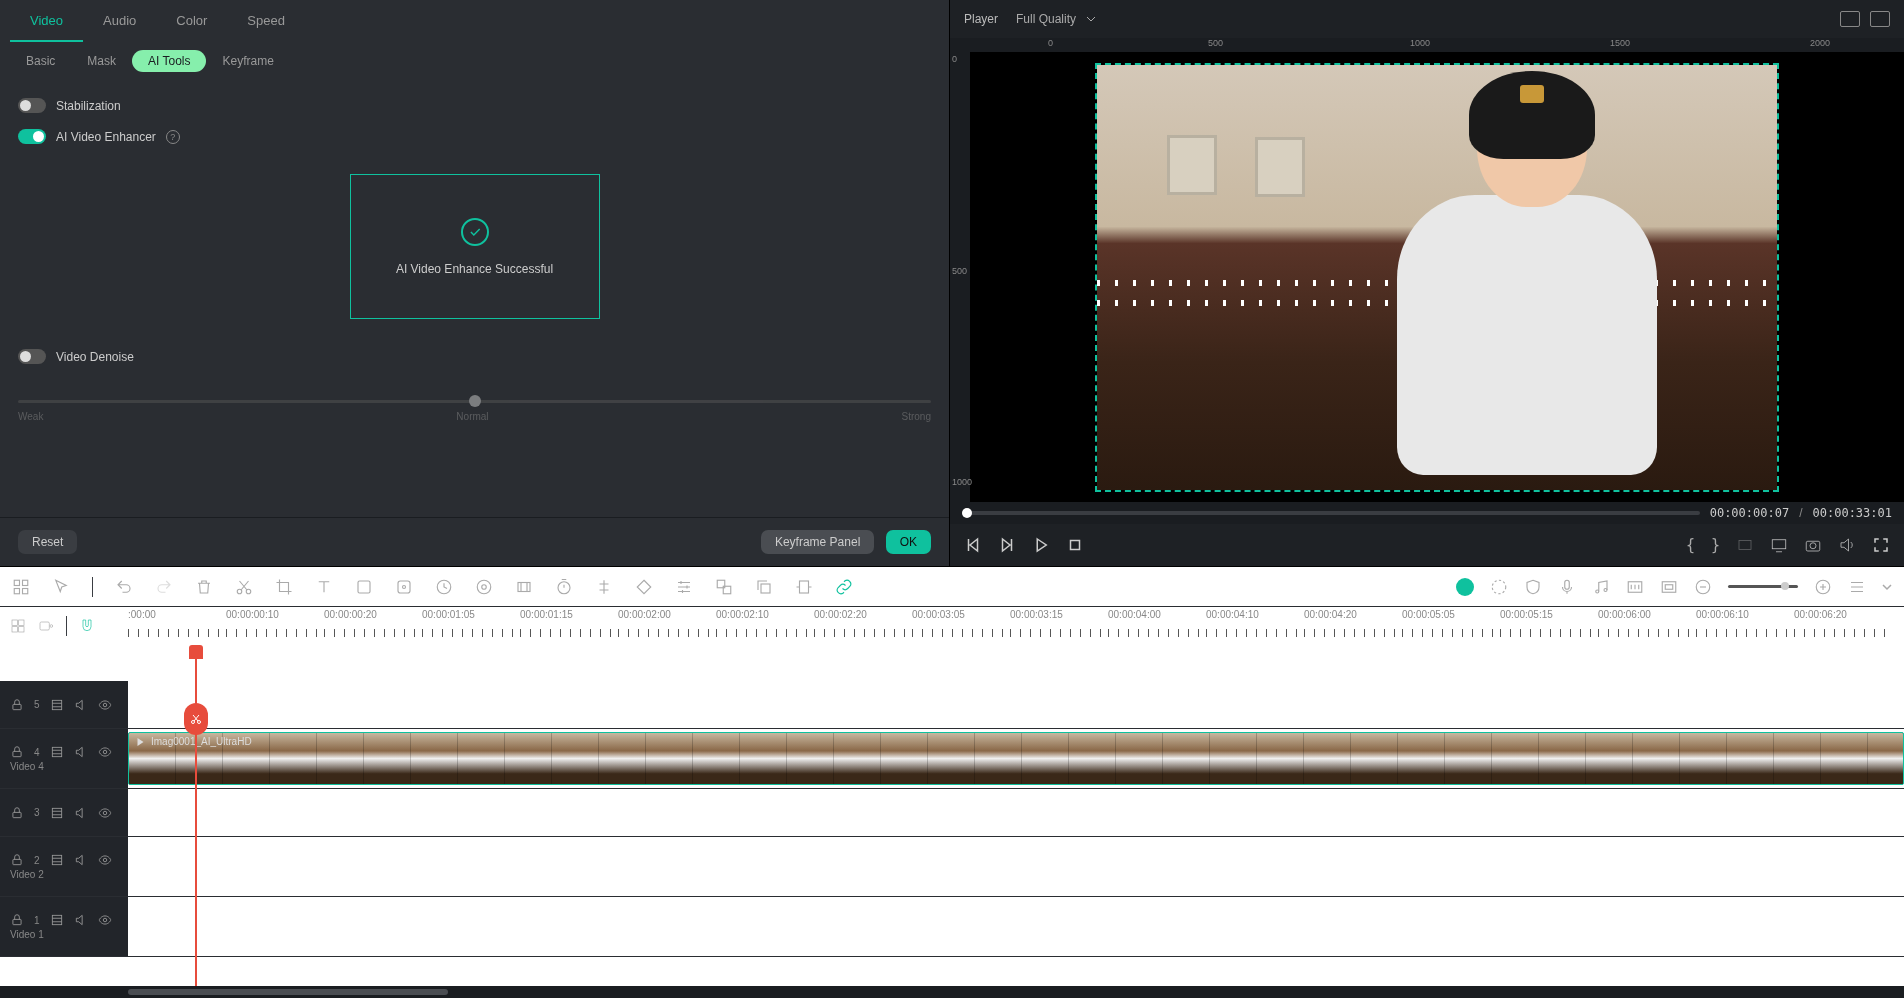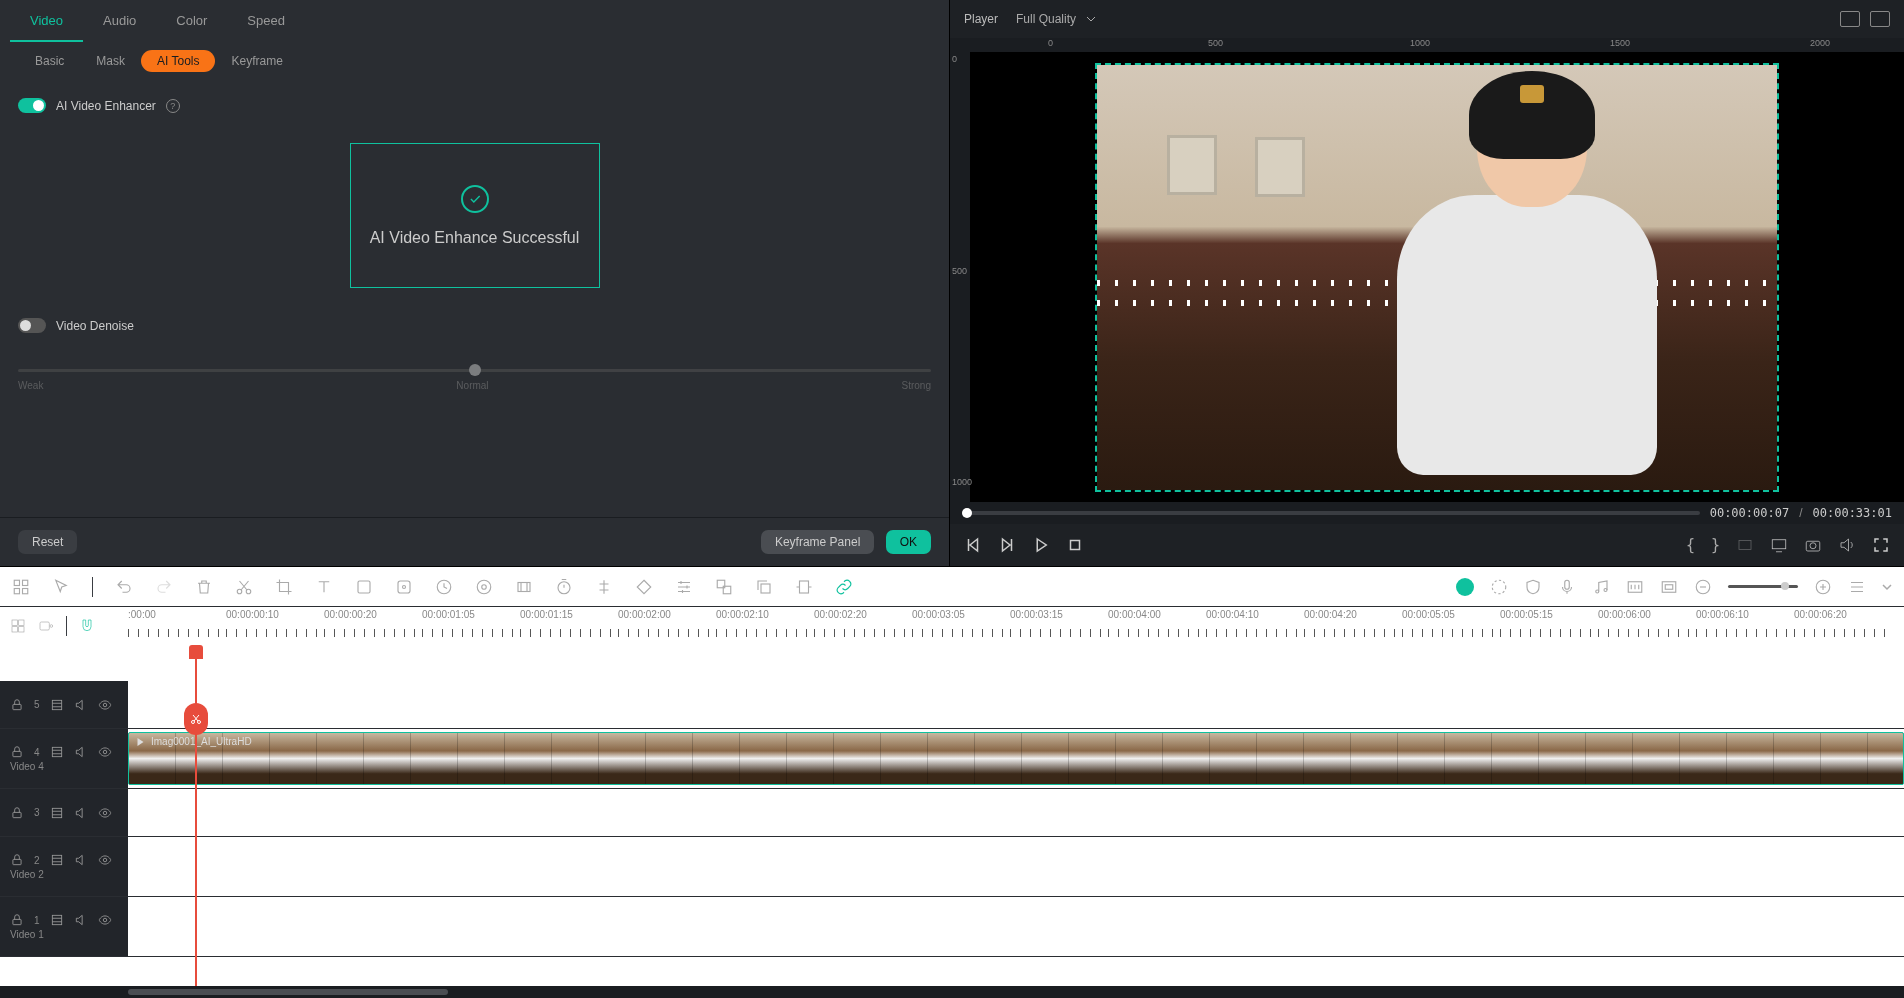--- a/index.html
+++ b/index.html
@@ -2,35 +2,35 @@
 <html><head>
 <meta charset="utf-8">
 <style>
 *{margin:0;padding:0;box-sizing:border-box;font-family:-apple-system,BlinkMacSystemFont,"Segoe UI",Arial,sans-serif;user-select:none}
 body{background:#1a1d21;color:#c8c8c8;font-size:12px;width:1904px;height:998px;overflow:hidden;display:flex;flex-direction:column}
 .top-panels{display:flex;height:566px}
 .left-panel{width:950px;background:#2a2d32;display:flex;flex-direction:column;border-right:1px solid #000}
 .main-tabs{display:flex;gap:0;padding:0 10px;background:#2a2d32;height:42px;align-items:flex-start}
 .main-tab{padding:0 20px;height:42px;line-height:42px;cursor:pointer;color:#999;font-size:13px}
 .main-tab.active{color:#0fc19e;border-bottom:2px solid #0fc19e}
-.sub-tabs{display:flex;gap:0;padding:0 19px;background:#2a2d32;height:38px;align-items:center}
+.sub-tabs{display:flex;gap:0;padding:0 10px;background:#2a2d32;height:38px;align-items:center}
 .sub-tab{padding:4px 16px;cursor:pointer;color:#999;font-size:12px;border-radius:14px}
-.sub-tab.active{background:#f97316;color:#1a1d21}
+.sub-tab.active{background:#86efac;color:#1a1d21}
 .panel-content{flex:1;overflow:auto;padding:10px 0}
 .toggle-row{display:flex;align-items:center;padding:8px 18px;gap:10px}
 .toggle{width:28px;height:15px;background:#555;border-radius:8px;position:relative;cursor:pointer;flex-shrink:0}
 .toggle.on{background:#0fc19e}
 .toggle-knob{width:11px;height:11px;background:#ddd;border-radius:50%;position:absolute;top:2px;left:2px;transition:.2s}
 .toggle.on .toggle-knob{left:15px;background:#fff}
 .toggle-label{color:#ccc;font-size:12px}
 .help-icon{width:14px;height:14px;border:1px solid #888;border-radius:50%;font-size:9px;text-align:center;line-height:12px;color:#888}
 .enhance-box{margin:22px auto;width:250px;height:145px;border:1px solid #0fc19e;display:flex;flex-direction:column;align-items:center;justify-content:center;gap:16px}
 .check-circle{width:28px;height:28px;border:2px solid #0fc19e;border-radius:50%;display:flex;align-items:center;justify-content:center}
 .check-circle svg{width:14px;height:14px}
-.enhance-text{color:#ccc;font-size:16px}
+.enhance-text{color:#ccc;font-size:12px}
 .denoise-section{opacity:.5;padding:10px 18px}
 .slider-label{color:#999;font-size:11px;margin-bottom:8px}
 .slider-track{height:3px;background:#555;border-radius:2px;position:relative;margin:18px 0 8px}
 .slider-thumb{width:12px;height:12px;background:#ccc;border-radius:50%;position:absolute;top:-5px;left:50%;transform:translateX(-50%)}
 .slider-labels{display:flex;justify-content:space-between;color:#888;font-size:10px}
 .panel-footer{display:flex;justify-content:space-between;align-items:center;padding:12px 18px;border-top:1px solid #1a1d21}
 .btn{padding:5px 14px;border-radius:7px;cursor:pointer;font-size:12px;border:none}
 .btn-reset{background:#3a3d42;color:#ccc}
 .btn-kf{background:#4a4d52;color:#ccc}
 .btn-ok{background:#0fc19e;color:#111;margin-left:8px}
@@ -118,20 +118,26 @@
       <div class="main-tab">Speed</div>
     </div>
     <div class="sub-tabs">
       <div class="sub-tab">Basic</div>
       <div class="sub-tab">Mask</div>
       <div class="sub-tab active">AI Tools</div>
       <div class="sub-tab">Keyframe</div>
     </div>
     <div class="panel-content">
       <div class="toggle-row">
+        <div class="toggle">
+            <div class="toggle-knob"></div>
+          </div>
+        <span class="toggle-label">Stabilization</span>
+      </div>
+      <div class="toggle-row">
         <div class="toggle on">
             <div class="toggle-knob"></div>
           </div>
         <span class="toggle-label">AI Video Enhancer</span>
         <span class="help-icon">?</span>
       </div>
       <div class="enhance-box">
         <div class="check-circle">
           <svg viewBox="0 0 24 24">
               <path d="M5 12l5 5L20 7" stroke="#0fc19e" stroke-width="2.5" fill="none"></path>

